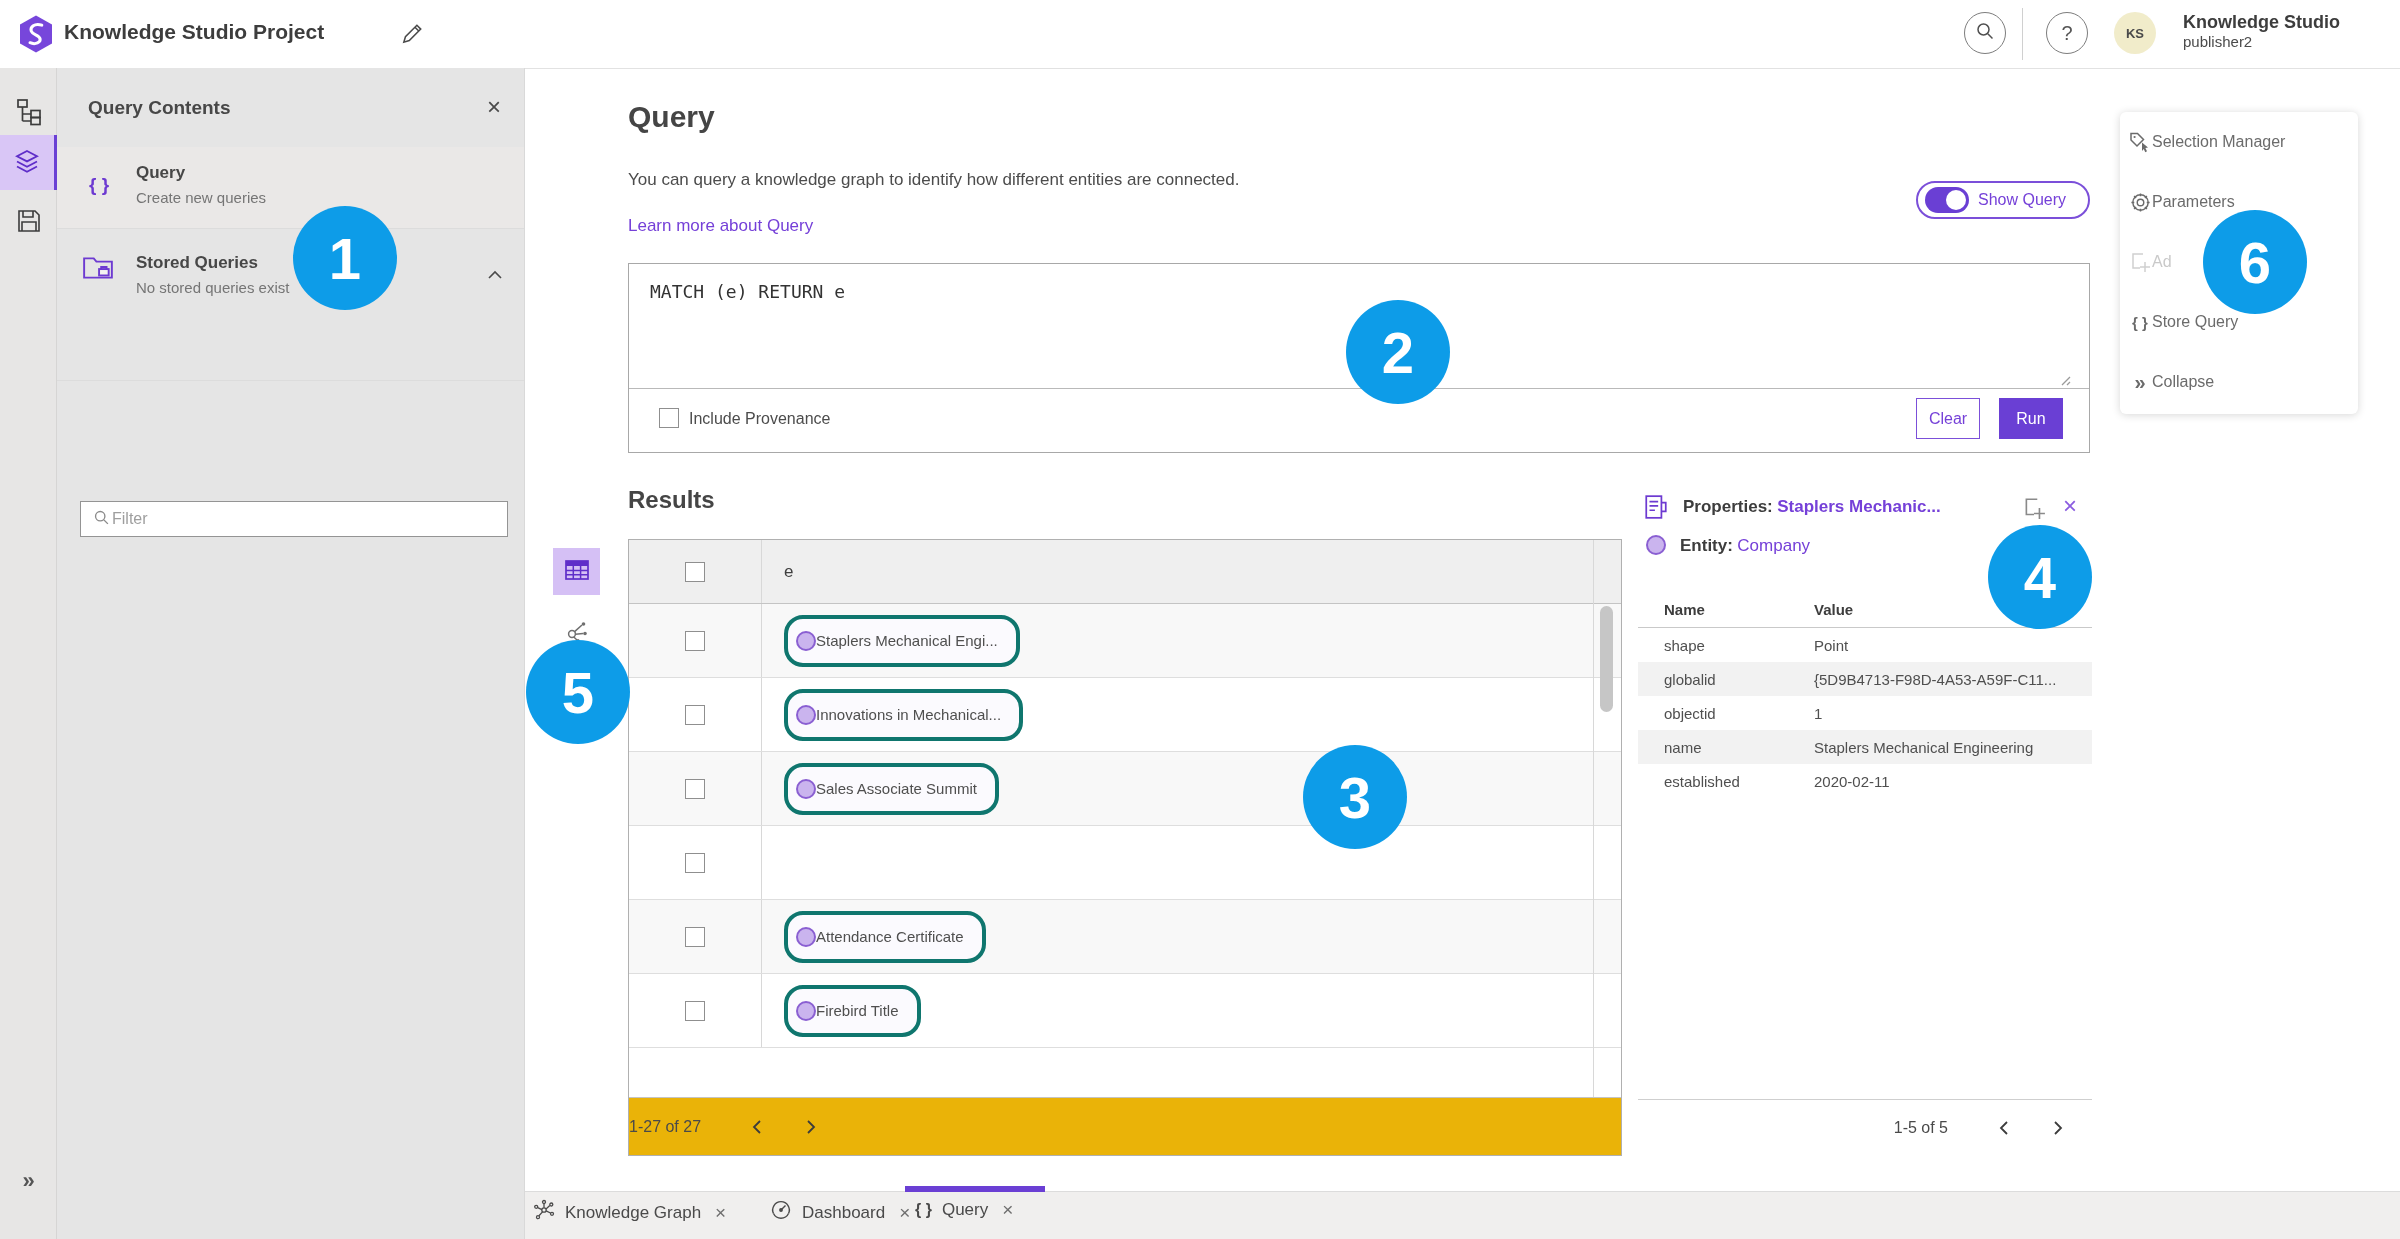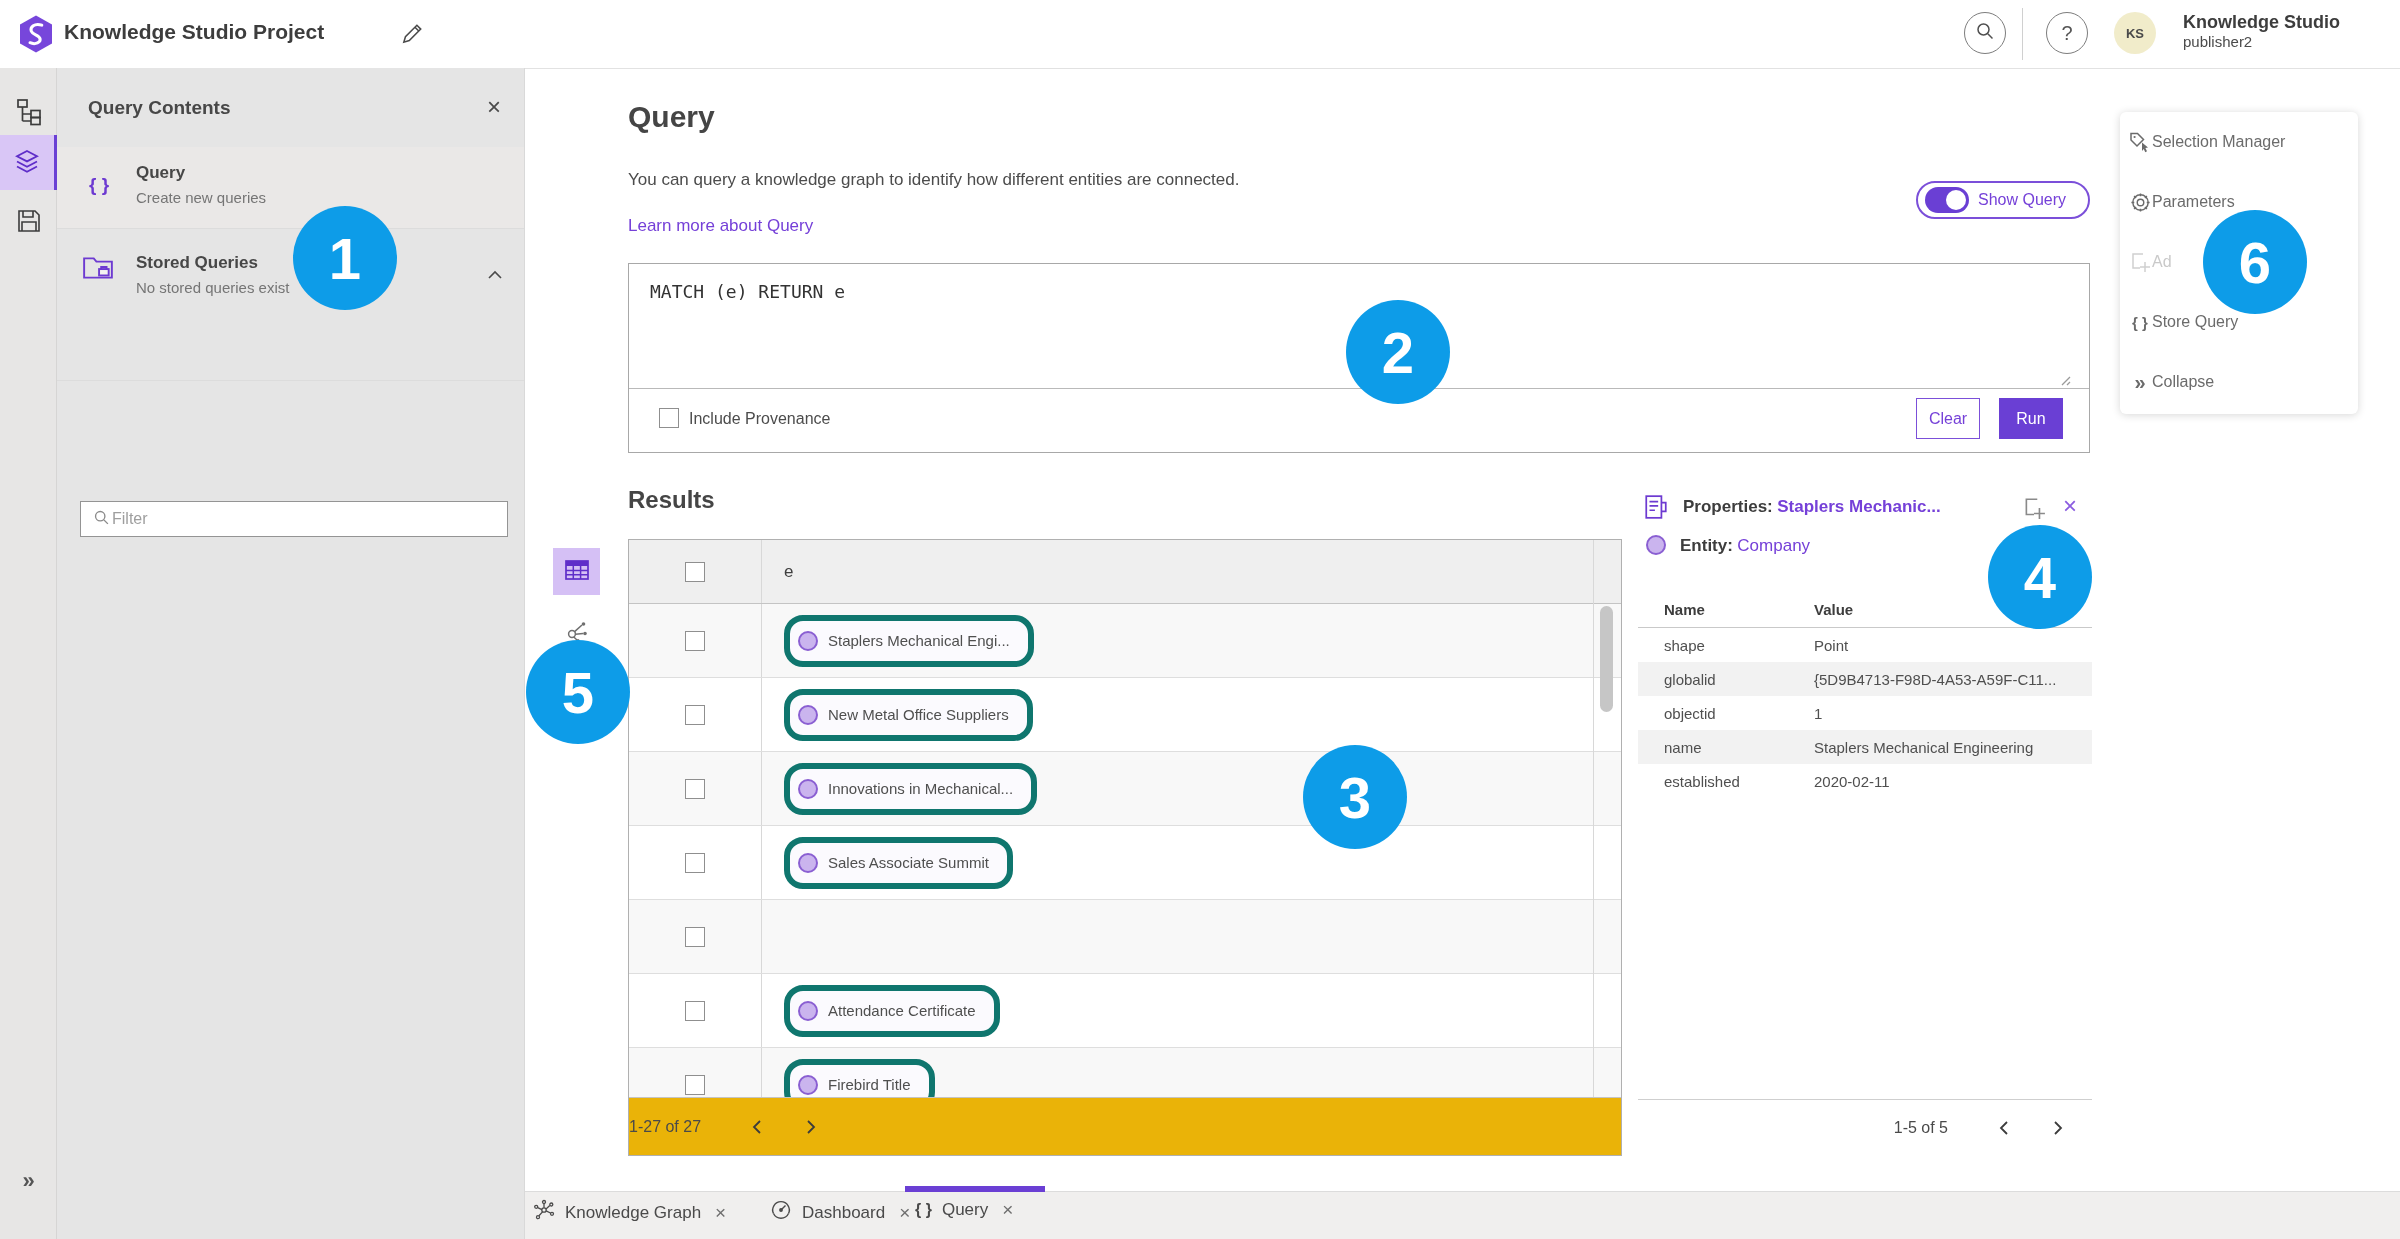--- a/index.html
+++ b/index.html
@@ -46,22 +46,22 @@
   
   .results-title{position:absolute;left:628px;top:486px;font-size:24px;font-weight:700;color:#454545;}
   .view-btn{position:absolute;left:553px;width:47px;height:47px;display:flex;align-items:center;justify-content:center;}
   .rcard{position:absolute;left:628px;top:539px;width:994px;height:617px;border:1px solid #b0b0b0;box-sizing:border-box;background:#fff;}
   .rhead{display:flex;height:64px;background:#efefef;border-bottom:1px solid #c4c4c4;box-sizing:border-box;}
   .ckcol{width:133px;border-right:1px solid #d8d8d8;display:flex;align-items:center;justify-content:center;box-sizing:border-box;flex:none;}
   .ecol{flex:1;display:flex;align-items:center;padding-left:22px;}
   .rows{height:495px;overflow:hidden;}
   .rrow{display:flex;height:74px;border-bottom:1px solid #dedede;box-sizing:border-box;}
   .rrow:nth-child(odd){background:#f8f8f8;}
-  .pill{display:inline-flex;align-items:center;height:52px;border:6px solid #0f766e;border-radius:19px;background:#fbfafe;
-        padding:0 18px 0 8px;gap:10px;box-sizing:border-box;}
+  .pill{display:inline-flex;align-items:center;height:52px;border:4px solid #0f766e;border-radius:19px;background:#fbfafe;
+        padding:0 18px 0 8px;box-sizing:border-box;}
   .pill .dot{width:20px;height:20px;border-radius:50%;background:#cab4ee;border:2px solid #8a5fd2;box-sizing:border-box;}
   .pill .ptext{font-size:15px;color:#4f4f4f;white-space:nowrap;}
   .rfoot{position:absolute;left:0;bottom:0;width:100%;height:58px;border-top:1px solid #c4c4c4;box-sizing:border-box;
          display:flex;align-items:center;padding-right:14px;background:#eab308;}
   .pagetxt{font-size:16px;color:#4a4a4a;}
   .pgbtn{width:40px;display:flex;justify-content:center;cursor:pointer;}
   .scroll-track{position:absolute;left:964px;top:0;height:558px;border-left:1px solid #d8d8d8;width:29px;}
   .scroll-thumb{position:absolute;left:971px;top:66px;width:13px;height:106px;background:#c6c6c6;border-radius:7px;}
   
   .prop-strong{font-size:17px;font-weight:700;color:#3d3d3d;}
@@ -267,31 +267,20 @@
           </span>
         </div>
     </div>
     <div class="rrow">
       <div class="ckcol">
           <div class="cb"></div>
         </div>
       <div class="ecol">
           <span class="pill">
             <span class="dot"></span>
-            <span class="ptext">New Metal Office Suppliers</span>
-          </span>
-        </div>
-    </div>
-    <div class="rrow">
-      <div class="ckcol">
-          <div class="cb"></div>
-        </div>
-      <div class="ecol">
-          <span class="pill">
-            <span class="dot"></span>
             <span class="ptext">Innovations in Mechanical...</span>
           </span>
         </div>
     </div>
     <div class="rrow">
       <div class="ckcol">
           <div class="cb"></div>
         </div>
       <div class="ecol">
           <span class="pill">

